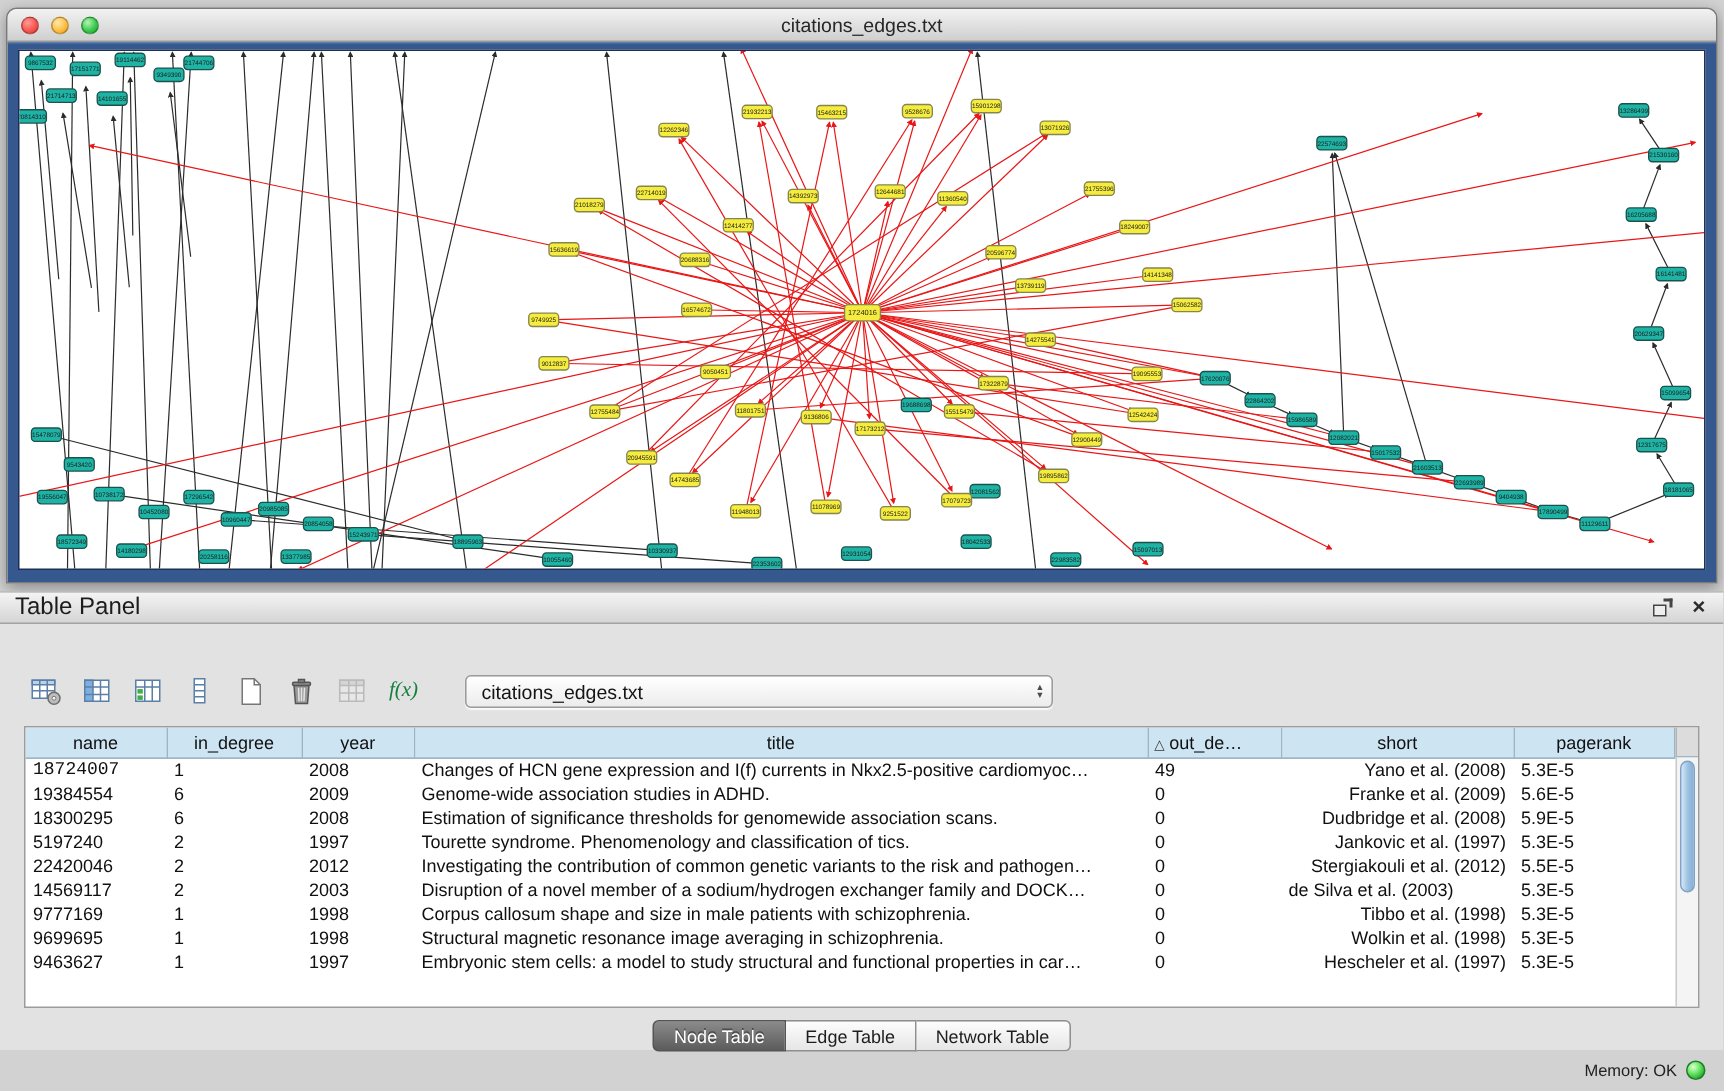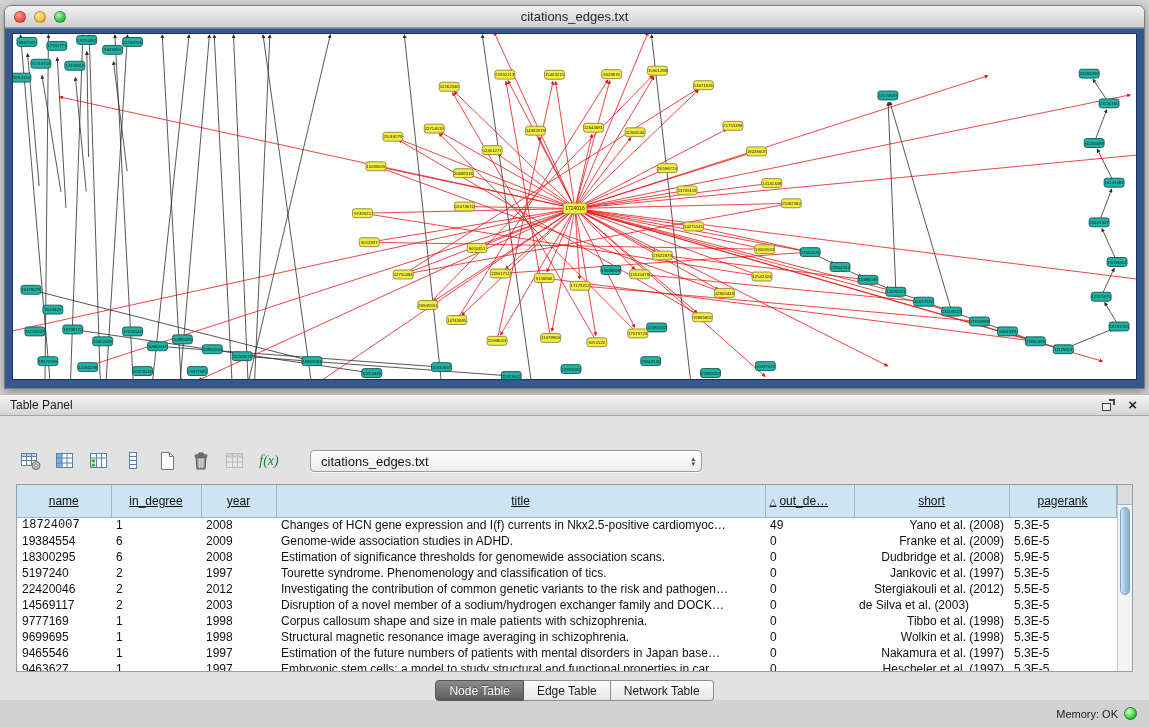--- a/index.html
+++ b/index.html
@@ -20,21 +20,21 @@
   .win-title { position:absolute; left:0; right:0; text-align:center; font-size:13px; color:#262626; }
   .graph-frame { height:361px; background:#35588f; border-top:1px solid #5d7cab; padding:4px 7px 9px; }
   .graph-canvas { width:100%; height:100%; background:#ffffff; border:1px solid #1d2f55; }
   .graph-canvas svg { display:block; width:100%; height:100%; }
 
   
   .table-panel { position:absolute; left:0; top:394px; width:1149px; height:306px; }
   .panel-header { height:22px; background:linear-gradient(#f4f4f4,#d5d5d5);
     border-top:1px solid #bcbcbc; border-bottom:1px solid #a3a3a3;
     display:flex; align-items:center; justify-content:space-between; padding:0 12px 0 10px; }
-  .panel-title { font-size:12px; color:#1c1c1c; }
+  .panel-title { font-size:16px; color:#1c1c1c; }
   .panel-actions { display:flex; align-items:center; gap:13px; }
   .float-icon { width:13px; height:12px; position:relative; cursor:default; }
   .float-icon .fr { position:absolute; left:0; bottom:0; width:9px; height:8px; border:1px solid #444; background:#eee; }
   .float-icon .fa { position:absolute; right:0; top:0; width:6px; height:6px; border-top:2px solid #444; border-right:2px solid #444; }
   .close-icon { font-size:15px; font-weight:bold; color:#2b2b2b; line-height:12px; cursor:default; }
   .close-icon::before { content:"×"; }
   .panel-body { height:284px; background:#e2e2e2; }
 
   .toolbar { display:flex; align-items:center; gap:8px; padding:30px 0 8px 18px; height:68px; }
   .tool-btn { width:26px; height:26px; display:flex; align-items:center; justify-content:center;
@@ -43,23 +43,23 @@
   .fx-label { font-family:"Liberation Serif","DejaVu Serif",serif; font-style:italic; font-size:14px; color:#15803d; }
   .dropdown { margin-left:20px; width:392px; height:22px; border:1px solid #9b9b9b; border-radius:4px;
     background:linear-gradient(#ffffff,#ececec); display:flex; align-items:center; justify-content:space-between;
     padding:0 6px 0 10px; font-size:13px; color:#141414; box-shadow:0 1px 1px rgba(255,255,255,.8); }
   .dd-arrows { display:flex; flex-direction:column; align-items:center; color:#4a4a4a; font-size:7px; line-height:5px; }
   .dd-arrows::before { content:"▴"; }
   .dd-arrows::after { content:"▾"; }
 
   .table-wrap { position:relative; margin:0 16px; height:188px; background:#ffffff; border:1px solid #9c9c9c; overflow:hidden; }
   table { border-collapse:collapse; table-layout:fixed; width:1099px; }
-  th { height:32px; background:#cde4f3; border:1px solid #9ab6c8; border-top:none;
+  th { height:20px; background:#cde4f3; border:1px solid #9ab6c8; border-top:none;
     font-size:12px; font-weight:normal; color:#111; text-align:center; padding:0 4px;
-    white-space:nowrap; overflow:hidden;text-decoration:underline; }
+    white-space:nowrap; overflow:hidden; }
   th:first-child { border-left:none; }
   th.sorted { text-align:left; }
   th .sort { font-size:9px; margin-right:3px; color:#333; }
   td { height:16px; font-size:12px; color:#101010; padding:0 5px; white-space:nowrap; overflow:hidden; }
   .scroll-corner { position:absolute; top:0; right:0; width:15px; height:20px; background:#dcdcdc; border-left:1px solid #b4b4b4; border-bottom:1px solid #9ab6c8; }
   .vscroll { position:absolute; top:20px; right:0; bottom:0; width:15px; background:#f4f4f4; border-left:1px solid #c9c9c9; }
   .vthumb { position:absolute; top:2px; left:2px; width:10px; height:88px; border-radius:6px;
     background:linear-gradient(to right,#d7e8f7,#9cc0e0 55%,#86b1d6); border:1px solid #7fa3c6; }
 
   .tabs { display:flex; justify-content:center; margin-top:8px; }
@@ -774,29 +774,20 @@
               <tr>
                 <td style="text-align: left;">9699695</td>
                 <td style="text-align: left;">1</td>
                 <td style="text-align: left;">1998</td>
                 <td style="text-align: left;">Structural magnetic resonance image averaging in schizophrenia.</td>
                 <td style="text-align: left;">0</td>
                 <td style="text-align: right;">Wolkin et al. (1998)</td>
                 <td style="text-align: left;">5.3E-5</td>
               </tr>
               <tr>
-                <td style="text-align: left;">9465546</td>
-                <td style="text-align: left;">1</td>
-                <td style="text-align: left;">1997</td>
-                <td style="text-align: left;">Estimation of the future numbers of patients with mental disorders in Japan base…</td>
-                <td style="text-align: left;">0</td>
-                <td style="text-align: right;">Nakamura et al. (1997)</td>
-                <td style="text-align: left;">5.3E-5</td>
-              </tr>
-              <tr>
                 <td style="text-align: left;">9463627</td>
                 <td style="text-align: left;">1</td>
                 <td style="text-align: left;">1997</td>
                 <td style="text-align: left;">Embryonic stem cells: a model to study structural and functional properties in car…</td>
                 <td style="text-align: left;">0</td>
                 <td style="text-align: right;">Hescheler et al. (1997)</td>
                 <td style="text-align: left;">5.3E-5</td>
               </tr>
             </tbody>
         </table>

